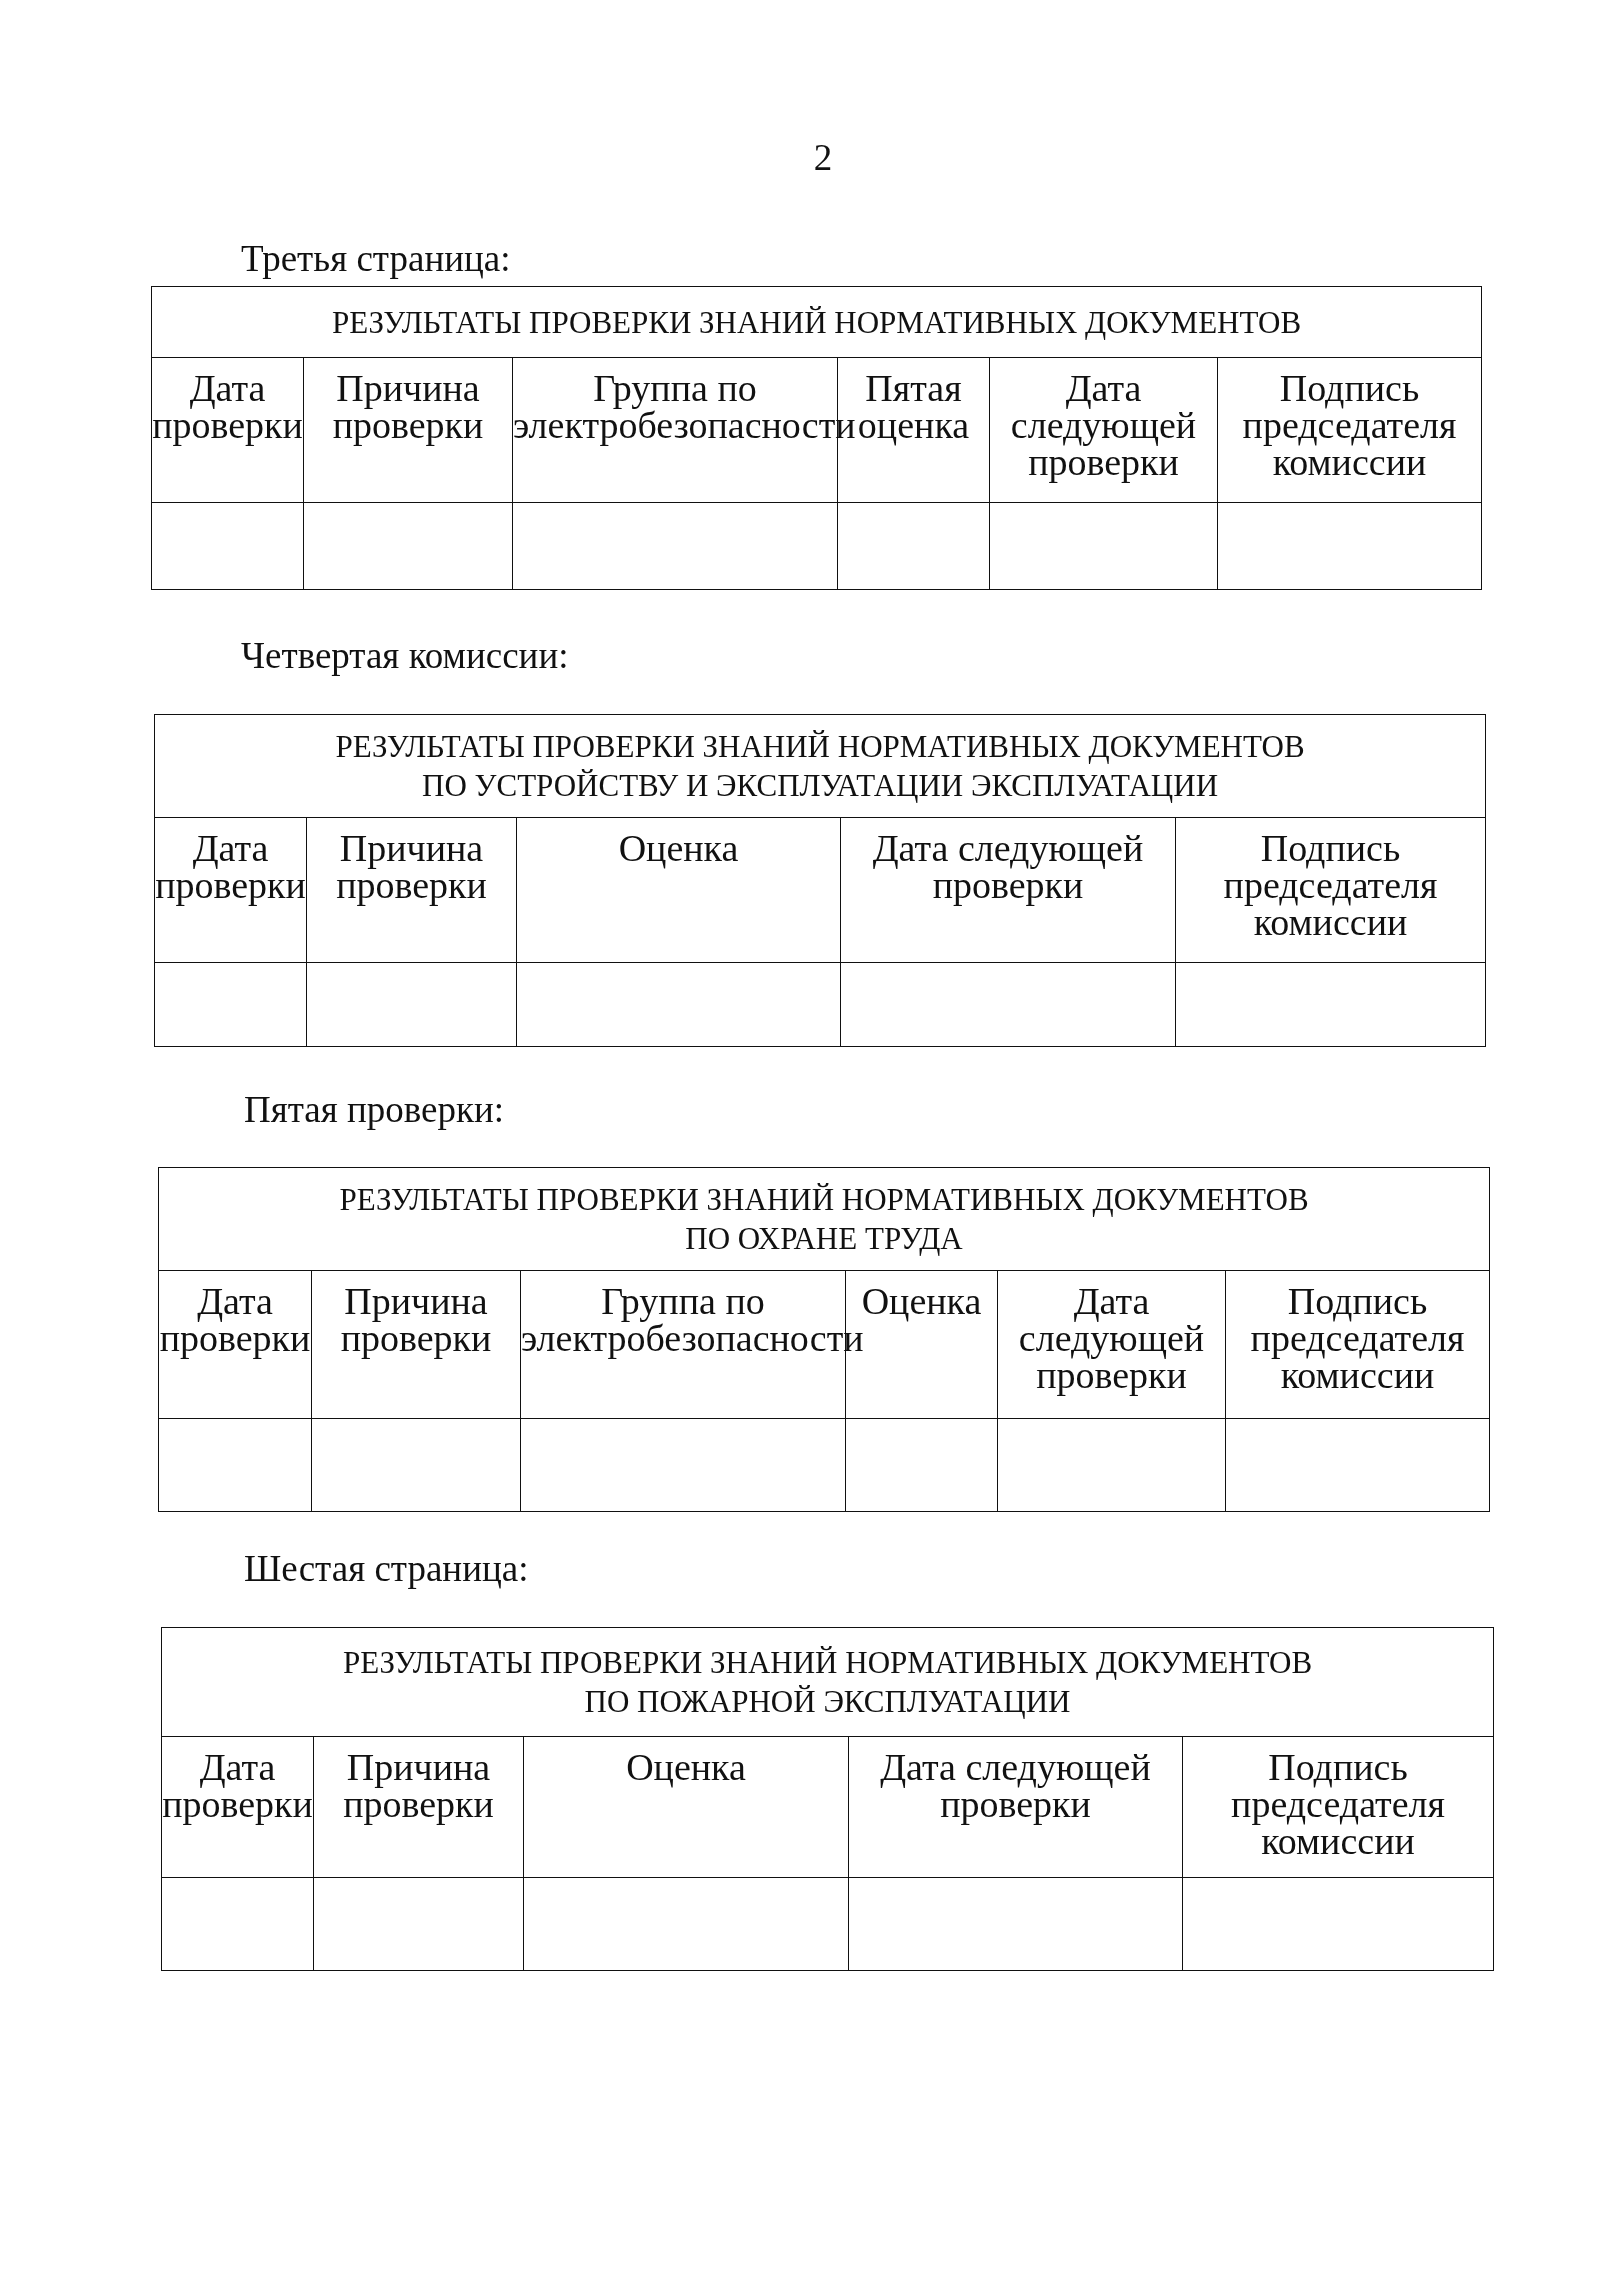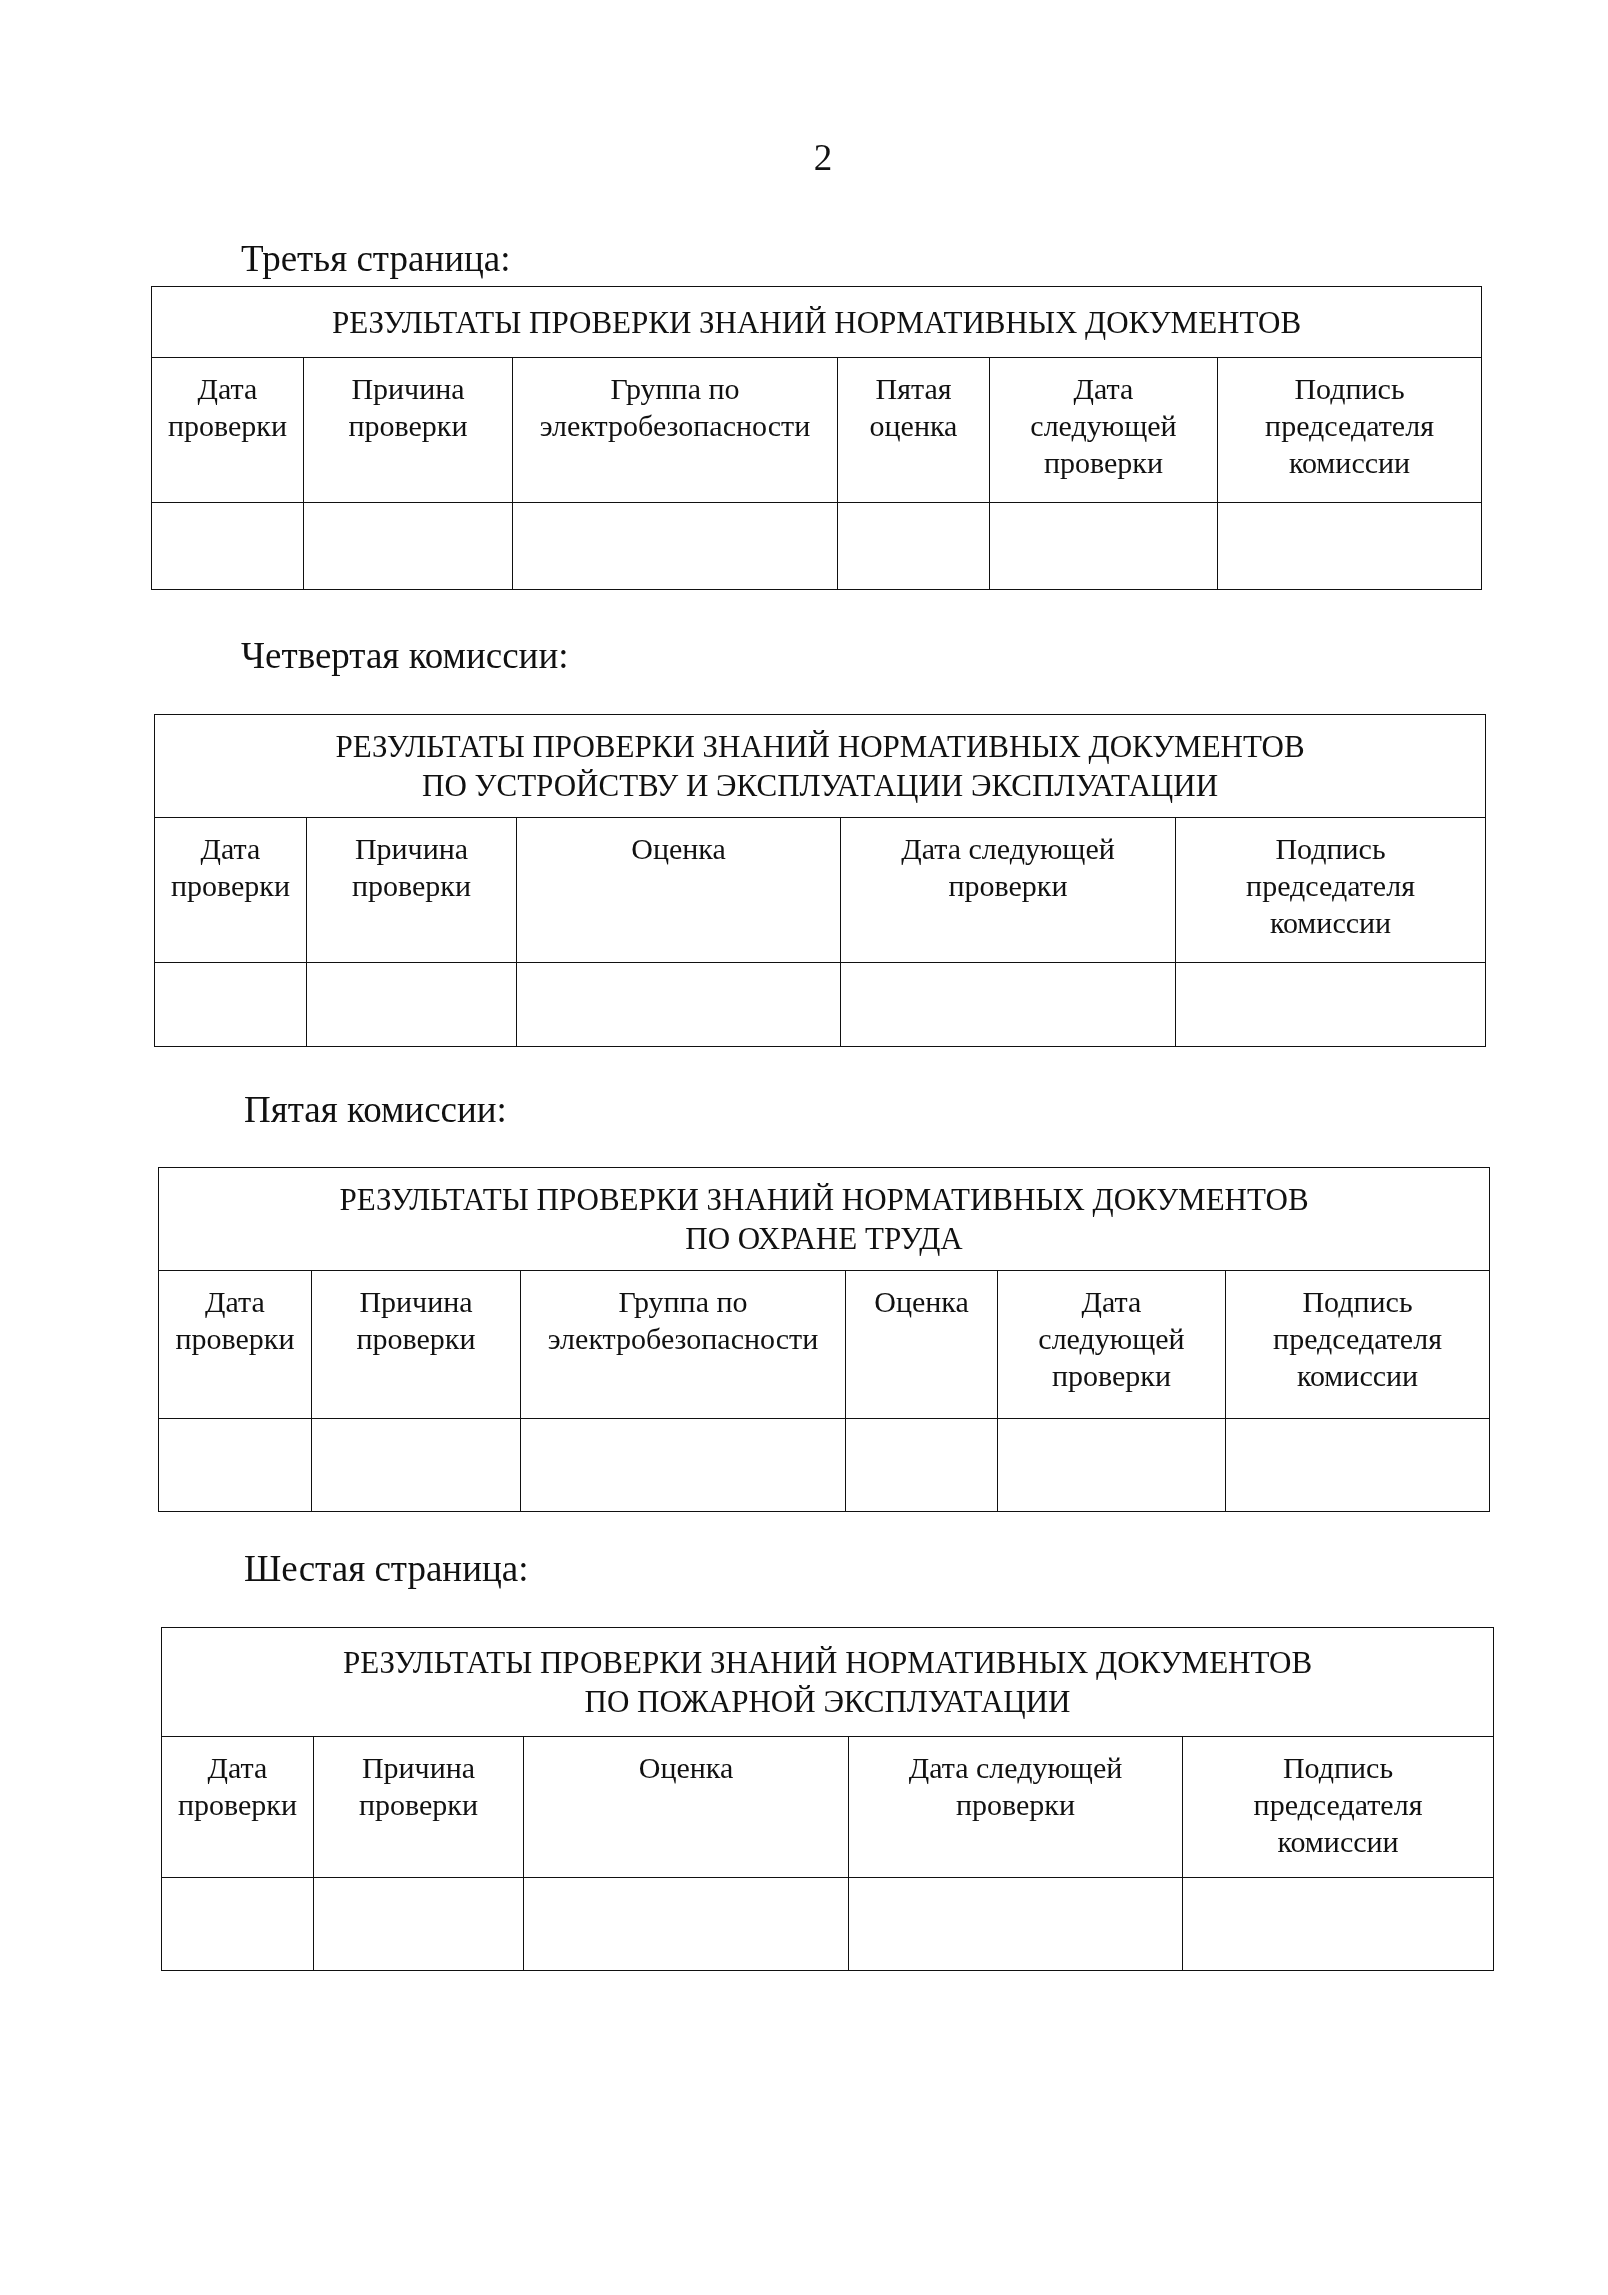--- a/index.html
+++ b/index.html
@@ -14,21 +14,21 @@
     .section-label {
       position: absolute; font-size: 37px; line-height: 45px; white-space: nowrap;
     }
     table.form {
       position: absolute; border-collapse: collapse; table-layout: fixed;
       border: 1.9px solid #111;
       padding-left: 24px;
     }
     table.form td {
       border: 1.9px solid #111; padding: 0; vertical-align: top; text-align: center;
-      font-size: 30px; line-height: 37px;
+      font-size: 38px; line-height: 37px;
     }
     table.form td.title {
       vertical-align: middle; font-size: 31px; line-height: 39px; padding: 0 6.4px;
     }
     table.form td.hdr { padding-top: 11.6px; }
     table.form td.hdr span { display: block; }
     table.form td.entry { background: #fff; }
   </style>
 </head>
 <body>
@@ -131,21 +131,21 @@
   <tr style="height:84px">
     <td class="entry"></td>
     <td class="entry"></td>
     <td class="entry"></td>
     <td class="entry"></td>
     <td class="entry"></td>
   </tr>
 </tbody>
   </table>
 
-<div class="section-label" style="left:244px; top:1087px;">Пятая комиссии:</div>
+<div class="section-label" style="left:244px; top:1087px;">Пятая проверки:</div>
 <table class="form" style="left:158px; top:1167px; width:1331px;">
   <colgroup>
     <col style="width:153px">
       <col style="width:209px">
       <col style="width:325px">
       <col style="width:152px">
       <col style="width:228px">
       <col style="width:264px">
   </colgroup>
   <tbody>

